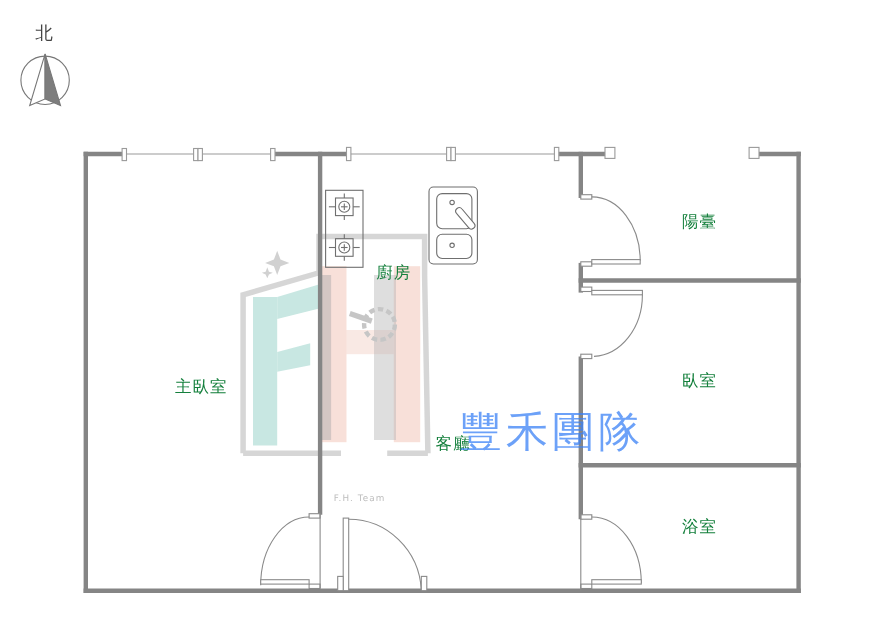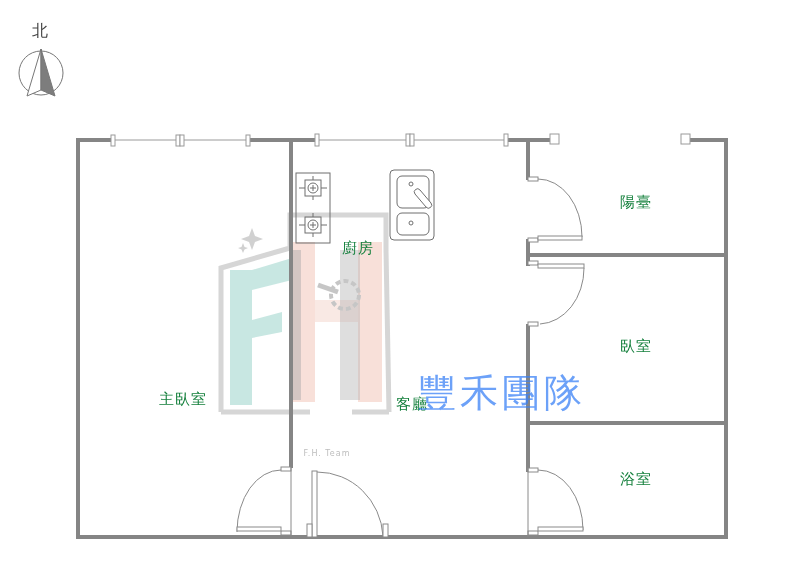--- a/index.html
+++ b/index.html
@@ -152,21 +152,21 @@
 
   <g stroke="#777" stroke-width="1">
     <circle cx="41" cy="73" r="22" fill="none"></circle>
     <polygon points="41,49 27,96 41,90" fill="#ffffff"></polygon>
     <polygon points="41,49 55,96 41,90" fill="#7d7d7d"></polygon>
   </g>
 </svg>
 
 <div class="north-label">北</div>
 
-<div class="label" style="left:183px; top:352px;margin-top:47px;">主臥室</div>
+<div class="label" style="left:183px; top:352px;">主臥室</div>
 <div class="label" style="left:358px; top:248px;">廚房</div>
 <div class="label" style="left:412px; top:404px;font-family:Liberation Mono, monospace;">客廳</div>
 <div class="label" style="left:636px; top:202px;">陽臺</div>
 <div class="label" style="left:636px; top:346px;">臥室</div>
 <div class="label" style="left:636px; top:479px;">浴室</div>
 
 <div class="wm-text">豐禾團隊</div>
 <div class="wm-sub">F.H. Team</div>
 
 </body></html>

